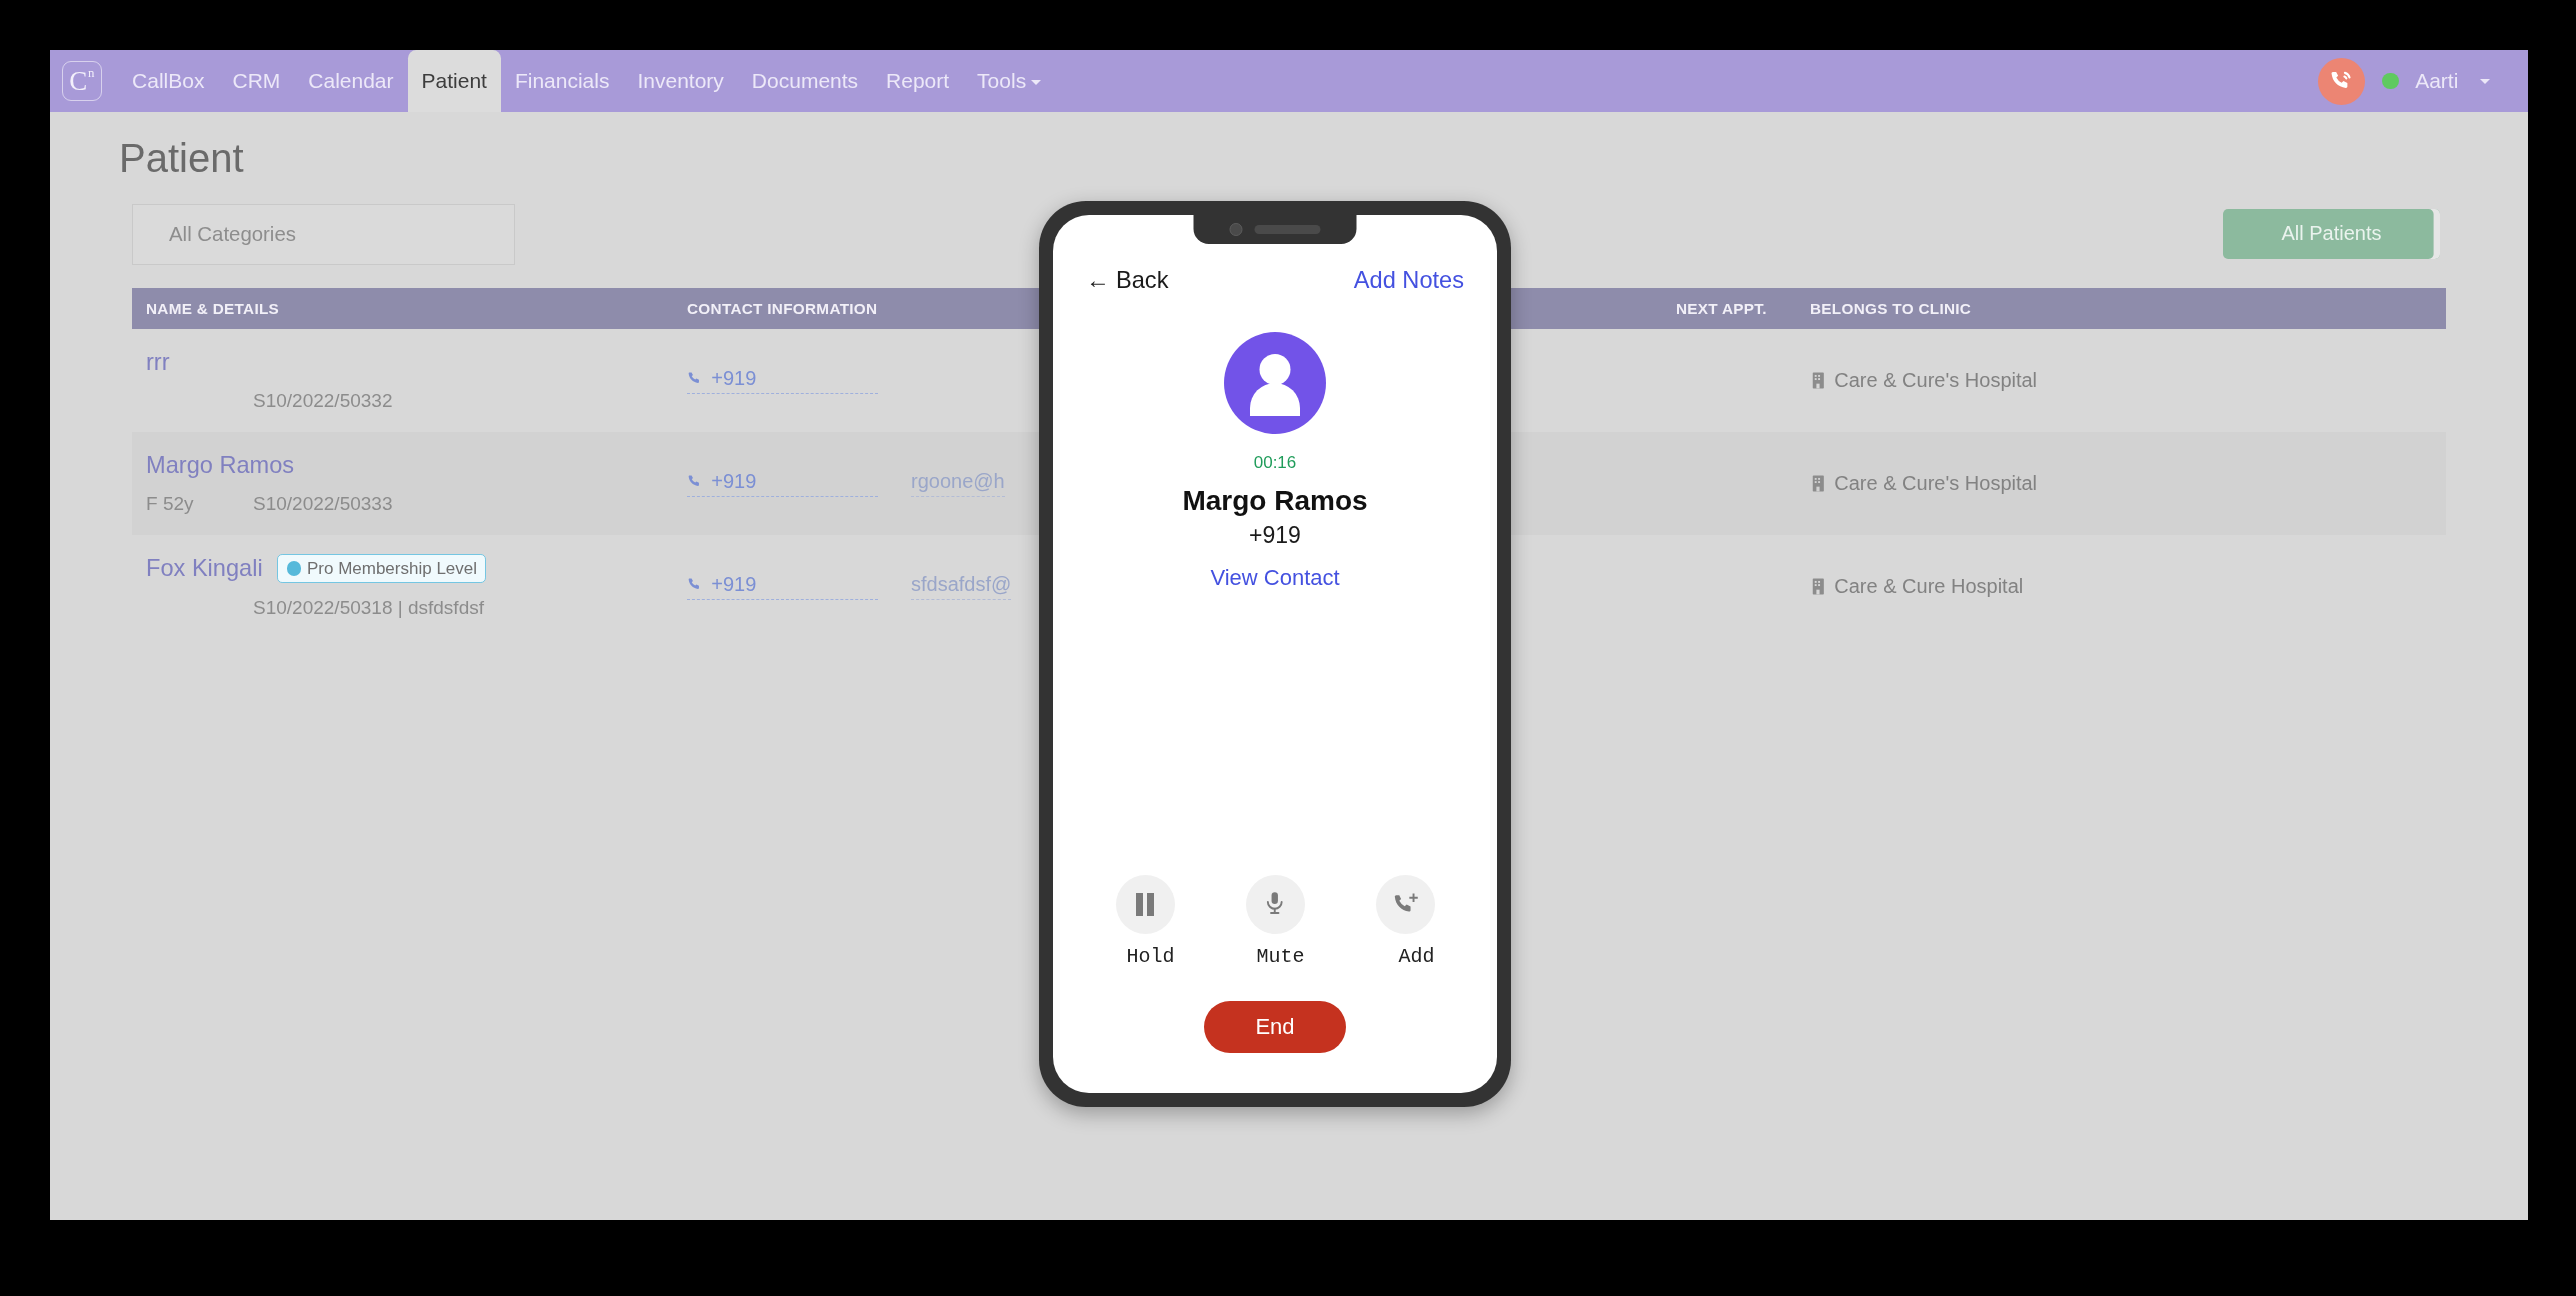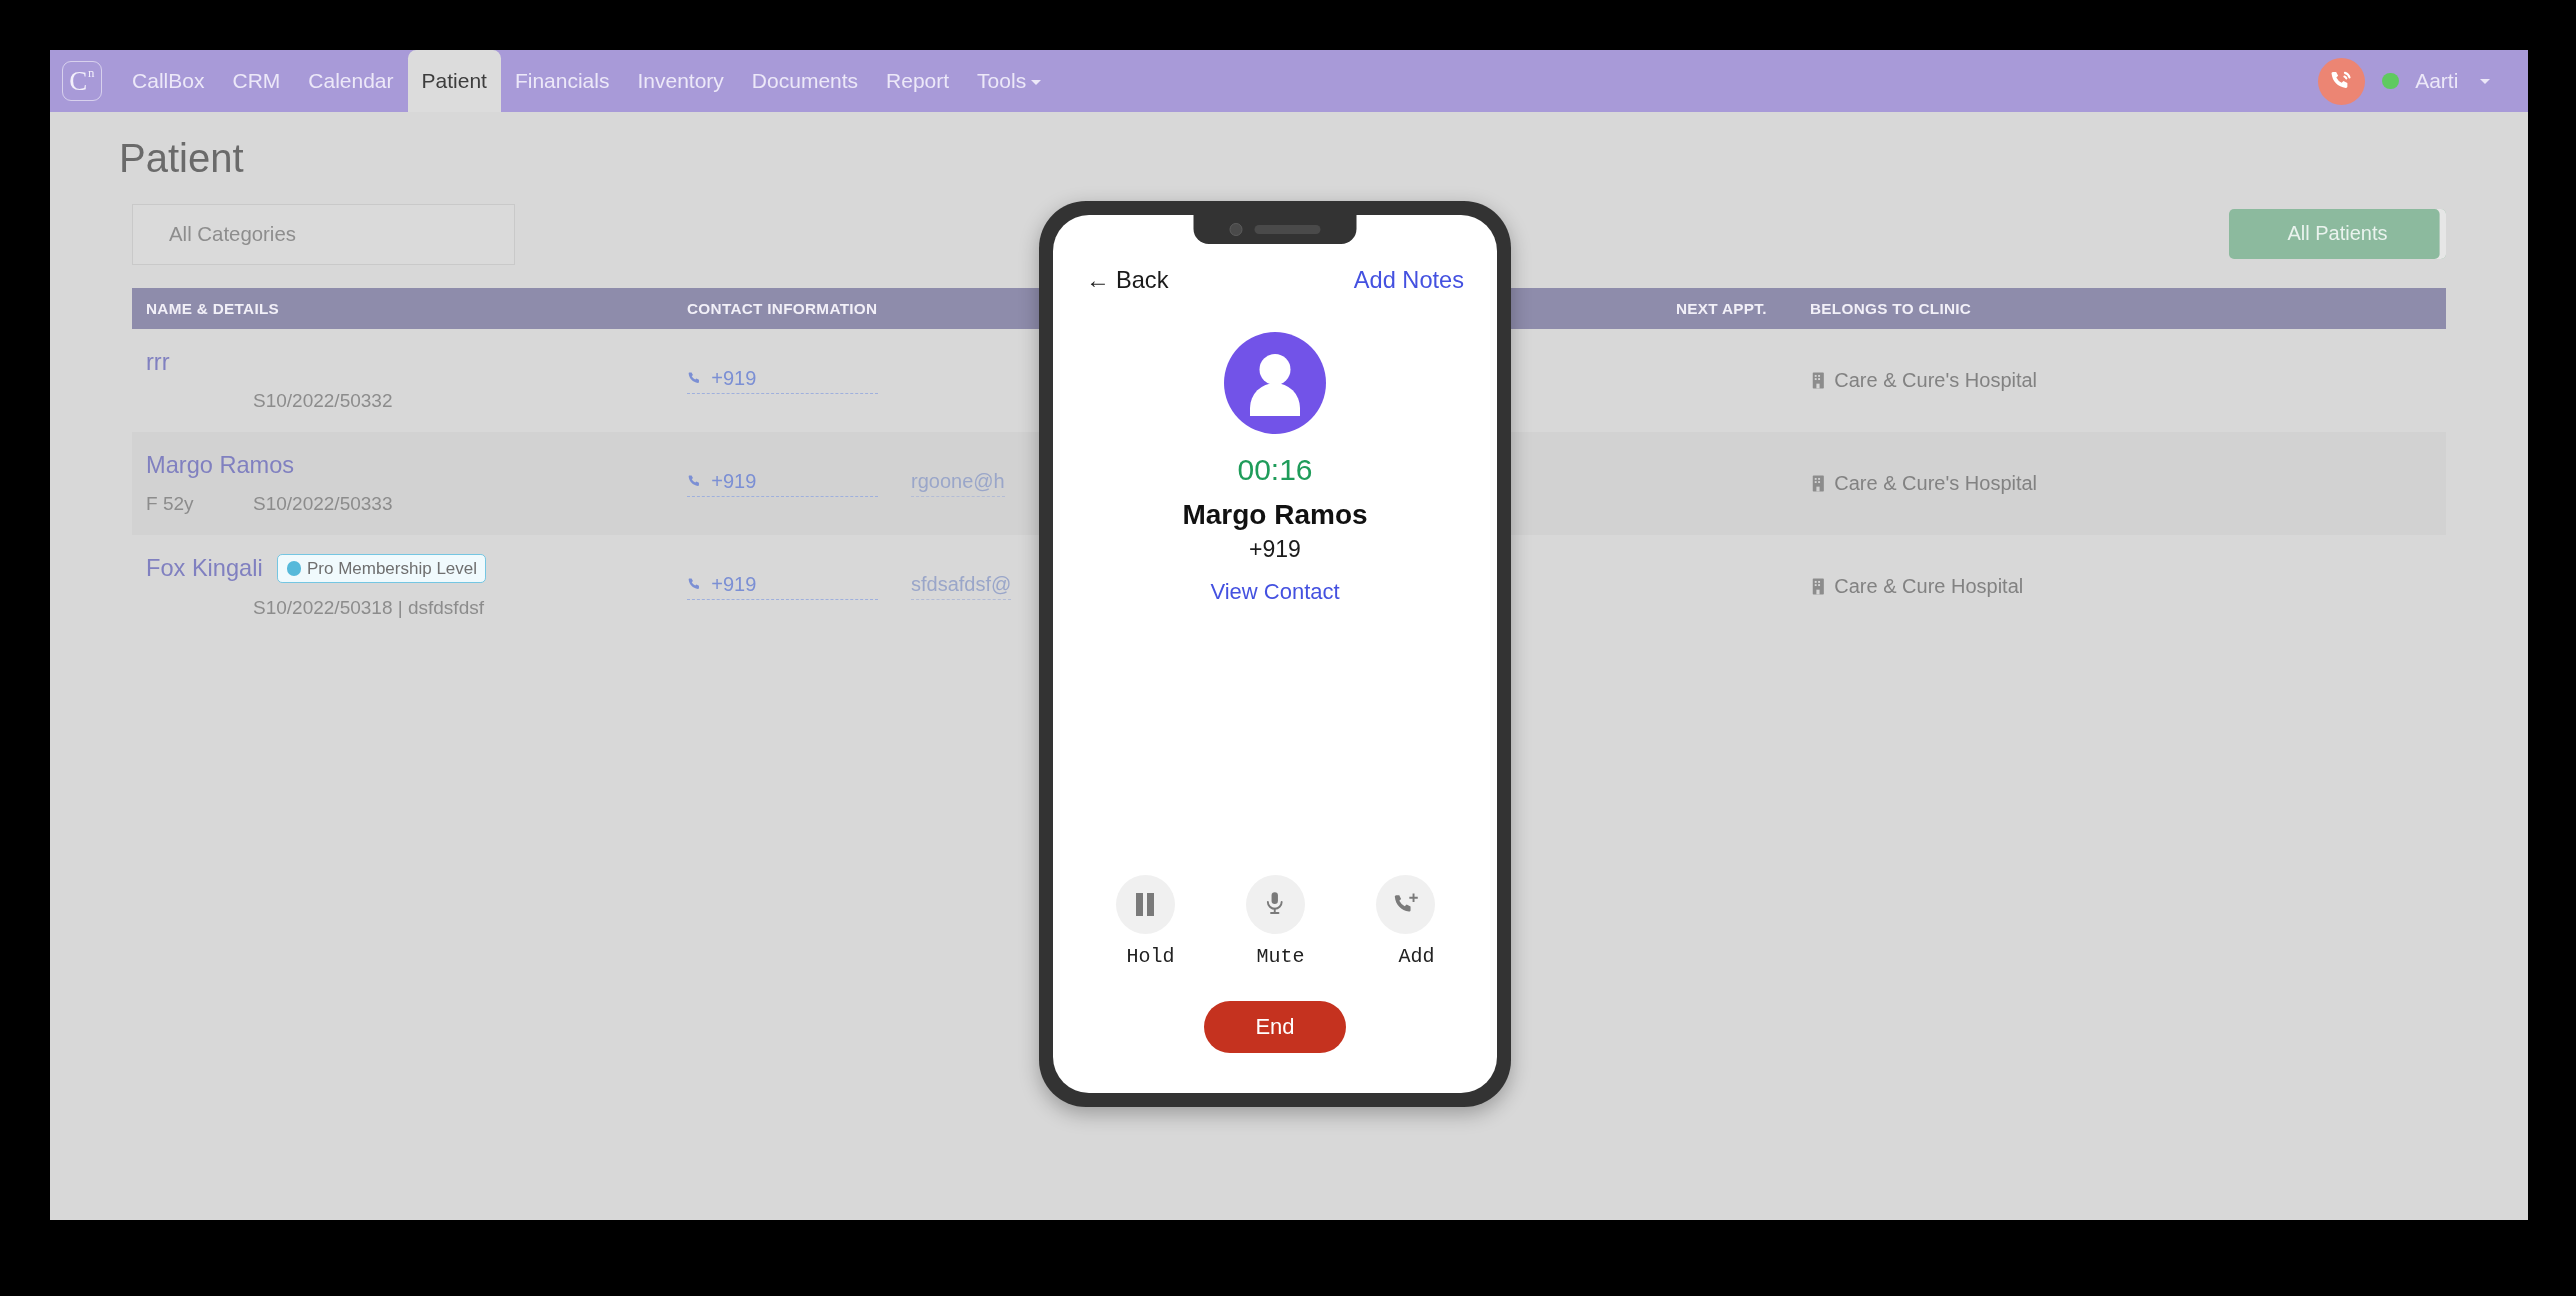--- a/index.html
+++ b/index.html
@@ -145,21 +145,21 @@
     width: 383px; height: 61px;
     background: #dadada;
     border: 0.6px solid #c9c9c9;
     color: #8d8d8d;
     font-size: 20.4px;
     padding: 0 36px;
     display: flex; align-items: center;
   }
   #all-patients-btn {
     position: absolute;
-    right: 0; top: 4.5px;
+    right: 6px; top: 4.5px;
     width: 217px; height: 50px;
     background: #8cba9e;
     border: none; border-radius: 5.1px;
     color: #eaf3ee;
     font-size: 20px;
     font-family: "Liberation Sans", sans-serif;
     box-shadow: inset -6.4px 0 0 0 #e6e6e6;
   }
 
   
@@ -327,21 +327,21 @@
     position: absolute;
     bottom: 18px; left: 50%;
     transform: translateX(-50%);
     width: 50px; height: 33px;
     border-top-left-radius: 25.5px;
     border-top-right-radius: 25.5px;
     background: #fff;
   }
   #call-timer {
     margin-top: 19px;
-    font-size: 30px;
+    font-size: 17px;
     color: #1f9c5a;
   }
   #caller-name {
     margin-top: 11.5px;
     font-size: 28px;
     font-weight: bold;
     color: #111;
   }
   #caller-number {
     margin-top: 5.1px;

